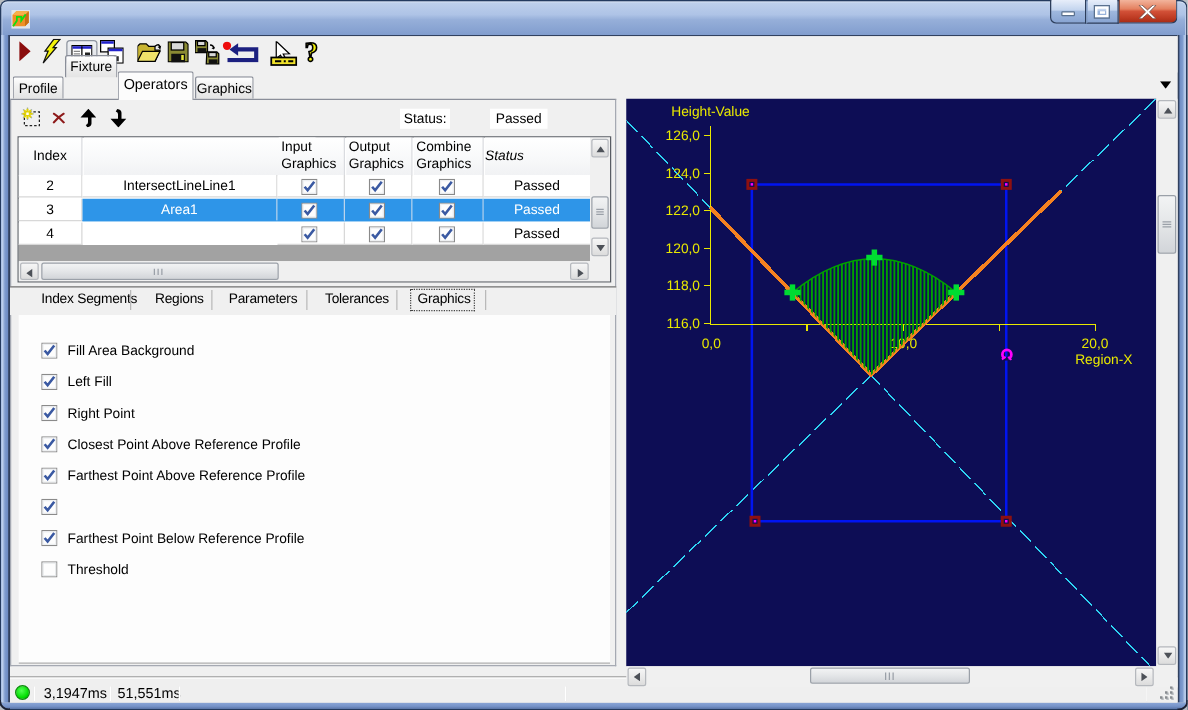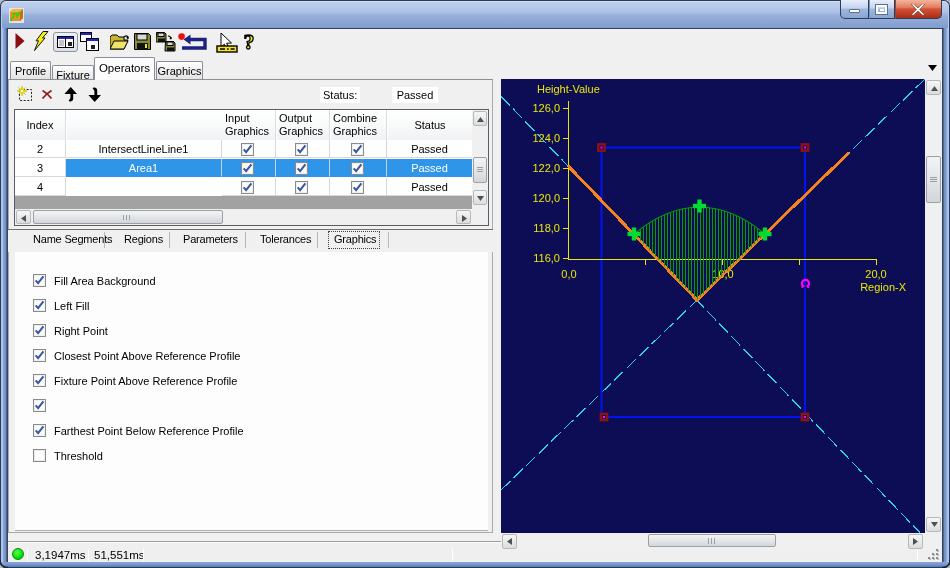--- a/index.html
+++ b/index.html
@@ -161,21 +161,21 @@
   <svg class="abs" style="left:216px;top:33px" width="22" height="20" viewBox="0 0 22 20">
     <polygon points="5,0 15.5,10 10.6,10.2 13.2,15.4 10.9,16.5 8.4,11.2 5,13.8" fill="#fff" stroke="#000" stroke-width="1"></polygon>
     <rect x="1" y="13" width="20" height="6" fill="#f0e22a" stroke="#000" stroke-width="1.4"></rect>
     <path d="M4,16 h5 m2,0 h1.6 m2,0 h4" stroke="#000" stroke-width="1.6"></path>
   </svg>
   <svg class="abs" style="left:243px;top:31px" width="15" height="23" viewBox="0 0 15 23">
     <text x="0.5" y="18" font-family="Liberation Serif" font-size="22" font-weight="bold" fill="#f4f40a" stroke="#000" stroke-width="1.3">?</text>
   </svg>
 
   <div class="tab" style="left:10px;top:61px;width:41px;">Profile</div>
-  <div class="tab" style="left:52px;top:65px;width:42px;">Fixture</div>
+  <div class="tab" style="left:52px;top:44px;width:42px;">Fixture</div>
   <div id="tabsel">Operators</div>
   <div class="tab" style="left:156px;top:61px;width:47px;">Graphics</div>
   <div id="pane"></div>
 
   <svg class="abs" style="left:15px;top:85px" width="18" height="17" viewBox="0 0 18 17">
     <rect x="4.5" y="4.5" width="12" height="11" fill="none" stroke="#222" stroke-dasharray="2 1.6"></rect>
     <g stroke="#9aa" stroke-width="1">
         <line x1="7" y1="1" x2="7" y2="11"></line>
         <line x1="2" y1="6" x2="12" y2="6"></line>
         <line x1="3.5" y1="2.5" x2="10.5" y2="9.5"></line>
@@ -200,21 +200,21 @@
   </svg>
   <div class="abs" style="left:320px;top:87px;width:40px;height:16px;background:#fff;font-size:11px;line-height:16px;padding-left:3px;">Status:</div>
   <div class="abs" style="left:392px;top:87px;width:46px;height:16px;background:#fff;font-size:11px;line-height:16px;text-align:center;">Passed</div>
 
   <div id="grid">
     <div class="hdr" style="left:0;width:51px;line-height:30px;text-align:center;">Index</div>
     <div class="hdr" style="left:52px;width:186px;line-height:30px;text-align:right;">Name</div>
     <div class="hdr" style="left:208px;width:53px;padding:2px 0 0 2px;line-height:13px;">Input Graphics</div>
     <div class="hdr" style="left:262px;width:53px;padding:2px 0 0 2px;line-height:13px;">Output Graphics</div>
     <div class="hdr" style="left:316px;width:56px;padding:2px 0 0 2px;line-height:13px;">Combine Graphics</div>
-    <div class="hdr" style="left:373px;width:84px;line-height:30px;text-align:center;border-right:none;">Status</div>
+    <div class="hdr" style="left:373px;width:84px;line-height:30px;text-align:left;border-right:none;font-style:italic;">Status</div>
     <div style="position:absolute;left:0;top:30px;width:457px;height:1px;background:#cdcdcd"></div>
 
     <div class="cell" style="left:0;top:30px;width:51px;">2</div>
     <div class="cell" style="left:51px;top:30px;width:156px;">IntersectLineLine1</div>
     <div class="cell" style="left:207px;top:30px;width:54px;"></div>
     <div class="cell" style="left:261px;top:30px;width:54px;"></div>
     <div class="cell" style="left:315px;top:30px;width:57px;"></div>
     <div class="cell" style="left:372px;top:30px;width:85px;border-right:none;">Passed</div>
 
     <div class="cell" style="left:0;top:49px;width:51px;">3</div>
@@ -294,21 +294,21 @@
     </svg>
   <svg class="abs" style="left:295px;top:181px" width="13" height="13">
       <use href="#ck"></use>
     </svg>
   <svg class="abs" style="left:351px;top:181px" width="13" height="13">
       <use href="#ck"></use>
     </svg>
 
   <div id="tabs2">
     <div style="position:absolute;left:0;top:0;width:485px;height:1px;background:#707070"></div>
-    <div class="t2" style="left:25px;">Name Segments</div>
+    <div class="t2" style="left:25px;">Index Segments</div>
     <div class="t2sep" style="left:96px;"></div>
     <div class="t2" style="left:116px;">Regions</div>
     <div class="t2sep" style="left:161px;"></div>
     <div class="t2" style="left:175px;">Parameters</div>
     <div class="t2sep" style="left:237px;"></div>
     <div class="t2" style="left:252px;">Tolerances</div>
     <div class="t2sep" style="left:309px;"></div>
     <div class="t2" style="left:326px;">Graphics</div>
     <div style="position:absolute;left:320px;top:2px;width:52px;height:18px;border:1px dotted #444;"></div>
     <div class="t2sep" style="left:380px;"></div>
@@ -326,21 +326,21 @@
       <use href="#ck"></use>
     </svg>
   <div class="ckrow abs" style="left:54px;top:325px">Right Point</div>
   <svg class="abs" style="left:33px;top:349px" width="13" height="13">
       <use href="#ck"></use>
     </svg>
   <div class="ckrow abs" style="left:54px;top:350px">Closest Point Above Reference Profile</div>
   <svg class="abs" style="left:33px;top:374px" width="13" height="13">
       <use href="#ck"></use>
     </svg>
-  <div class="ckrow abs" style="left:54px;top:375px">Fixture Point Above Reference Profile</div>
+  <div class="ckrow abs" style="left:54px;top:375px">Farthest Point Above Reference Profile</div>
   <svg class="abs" style="left:33px;top:399px" width="13" height="13">
       <use href="#ck"></use>
     </svg>
   <svg class="abs" style="left:33px;top:424px" width="13" height="13">
       <use href="#ck"></use>
     </svg>
   <div class="ckrow abs" style="left:54px;top:425px">Farthest Point Below Reference Profile</div>
   <svg class="abs" style="left:33px;top:449px" width="13" height="13">
       <use href="#cku"></use>
     </svg>

